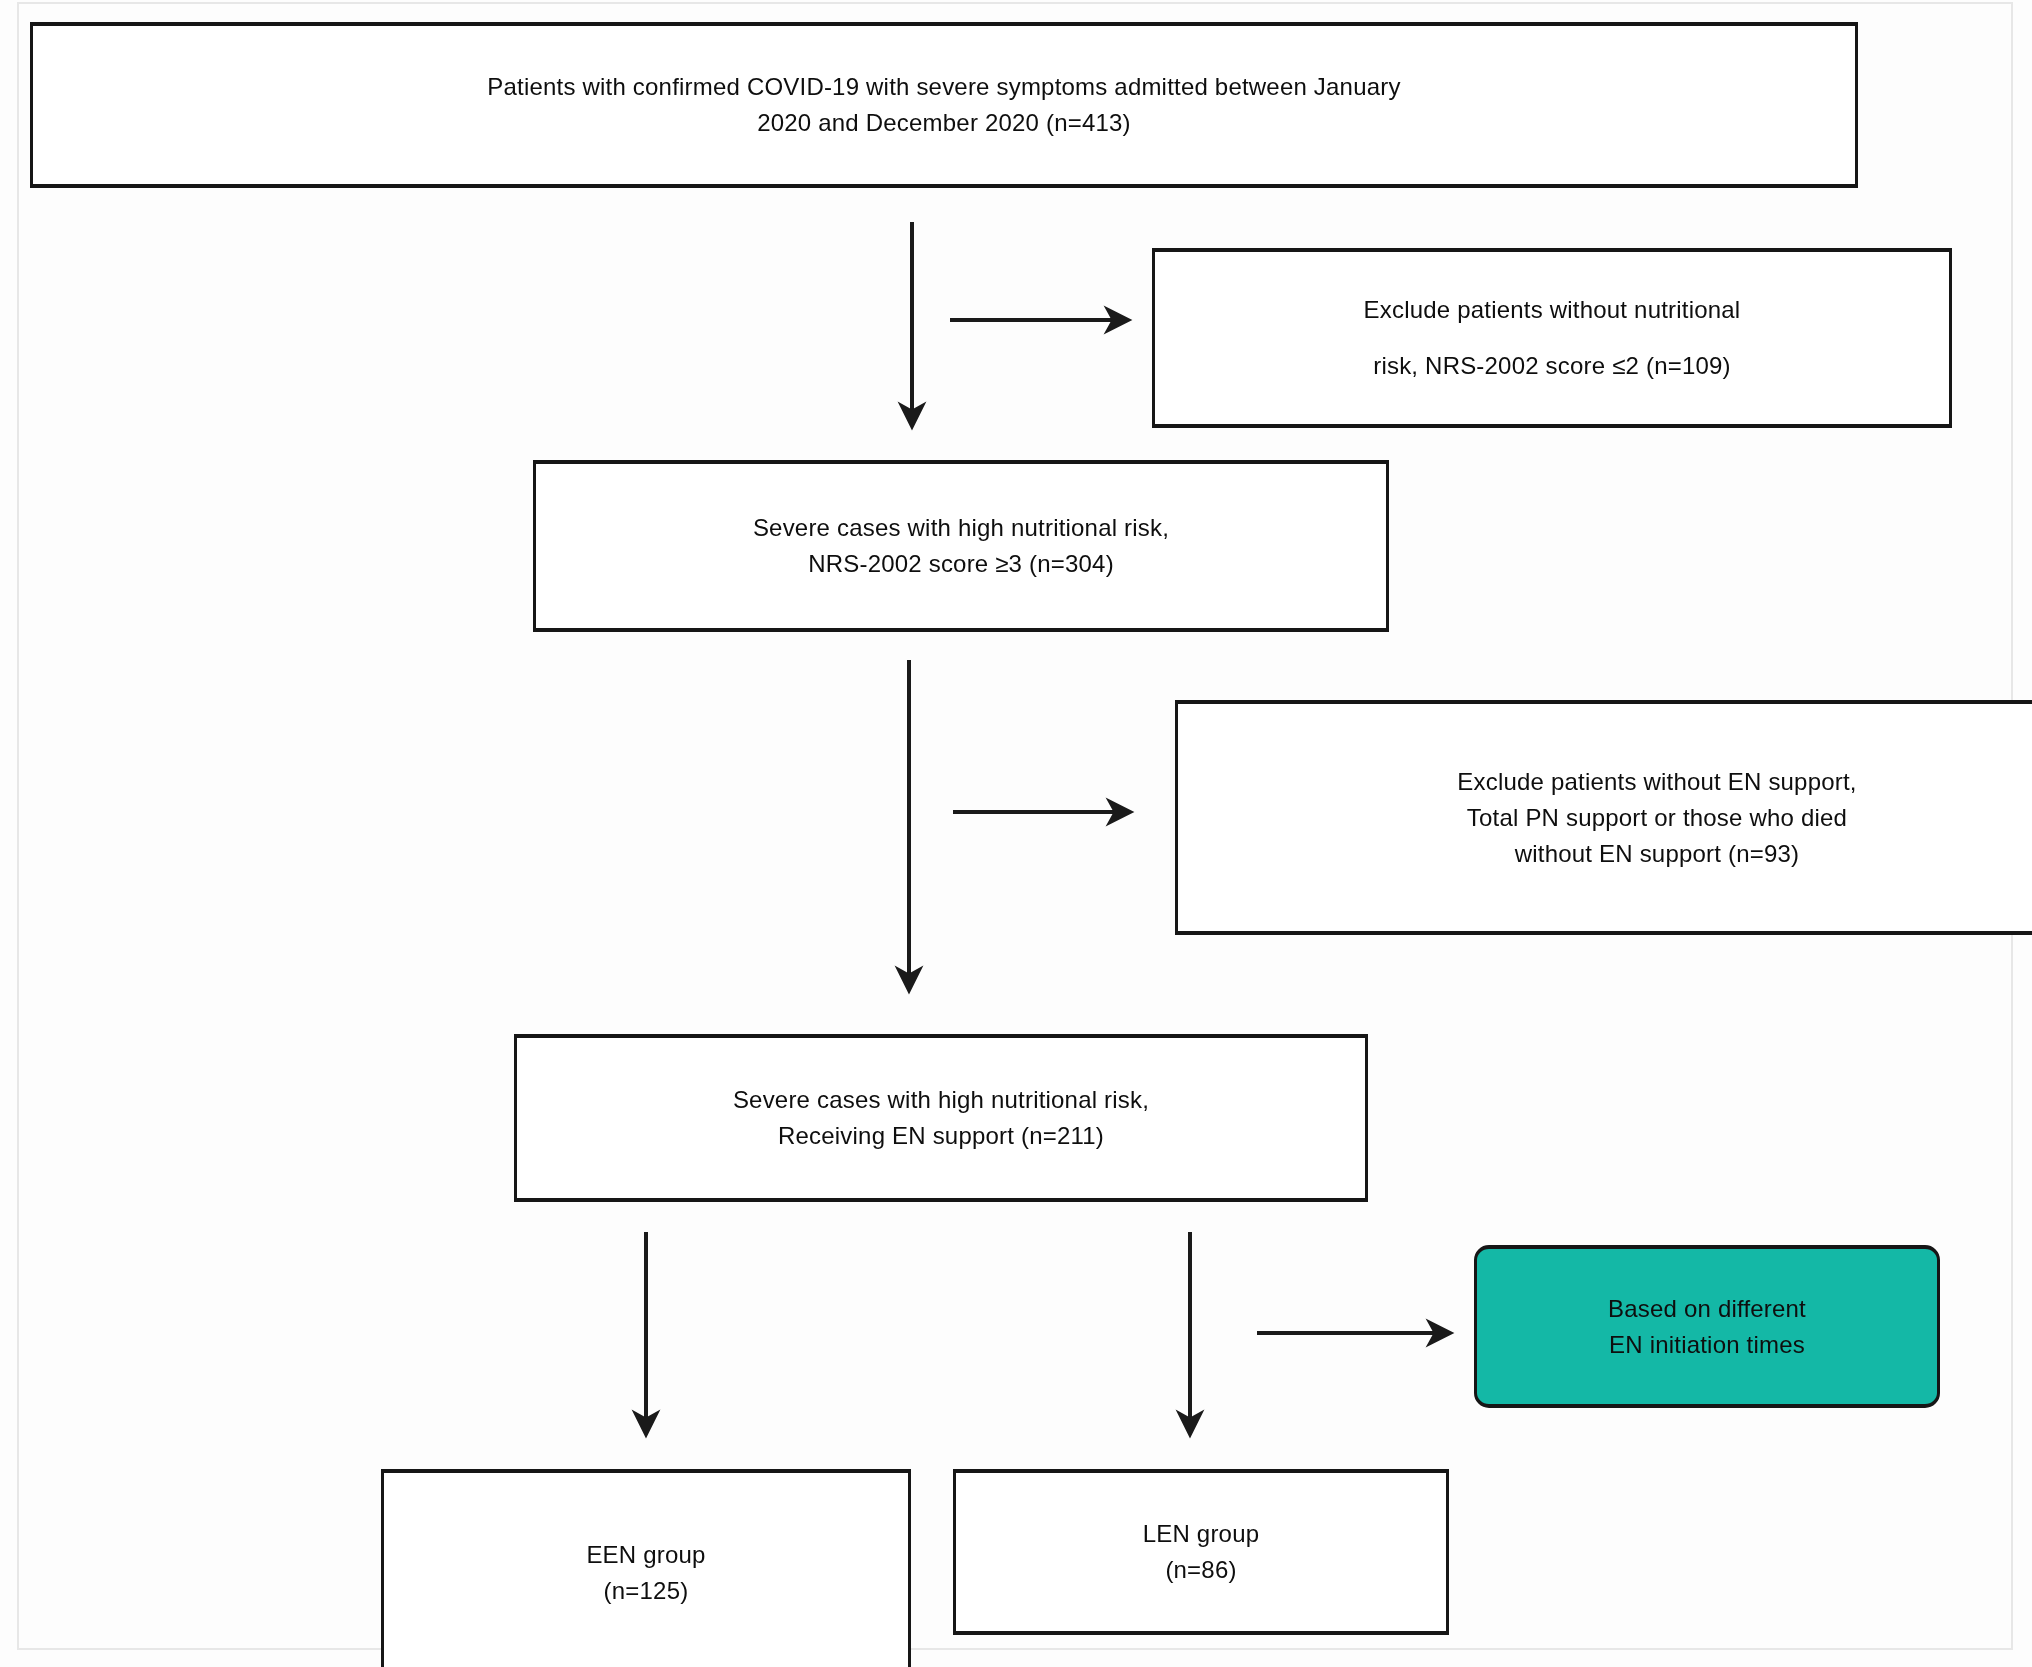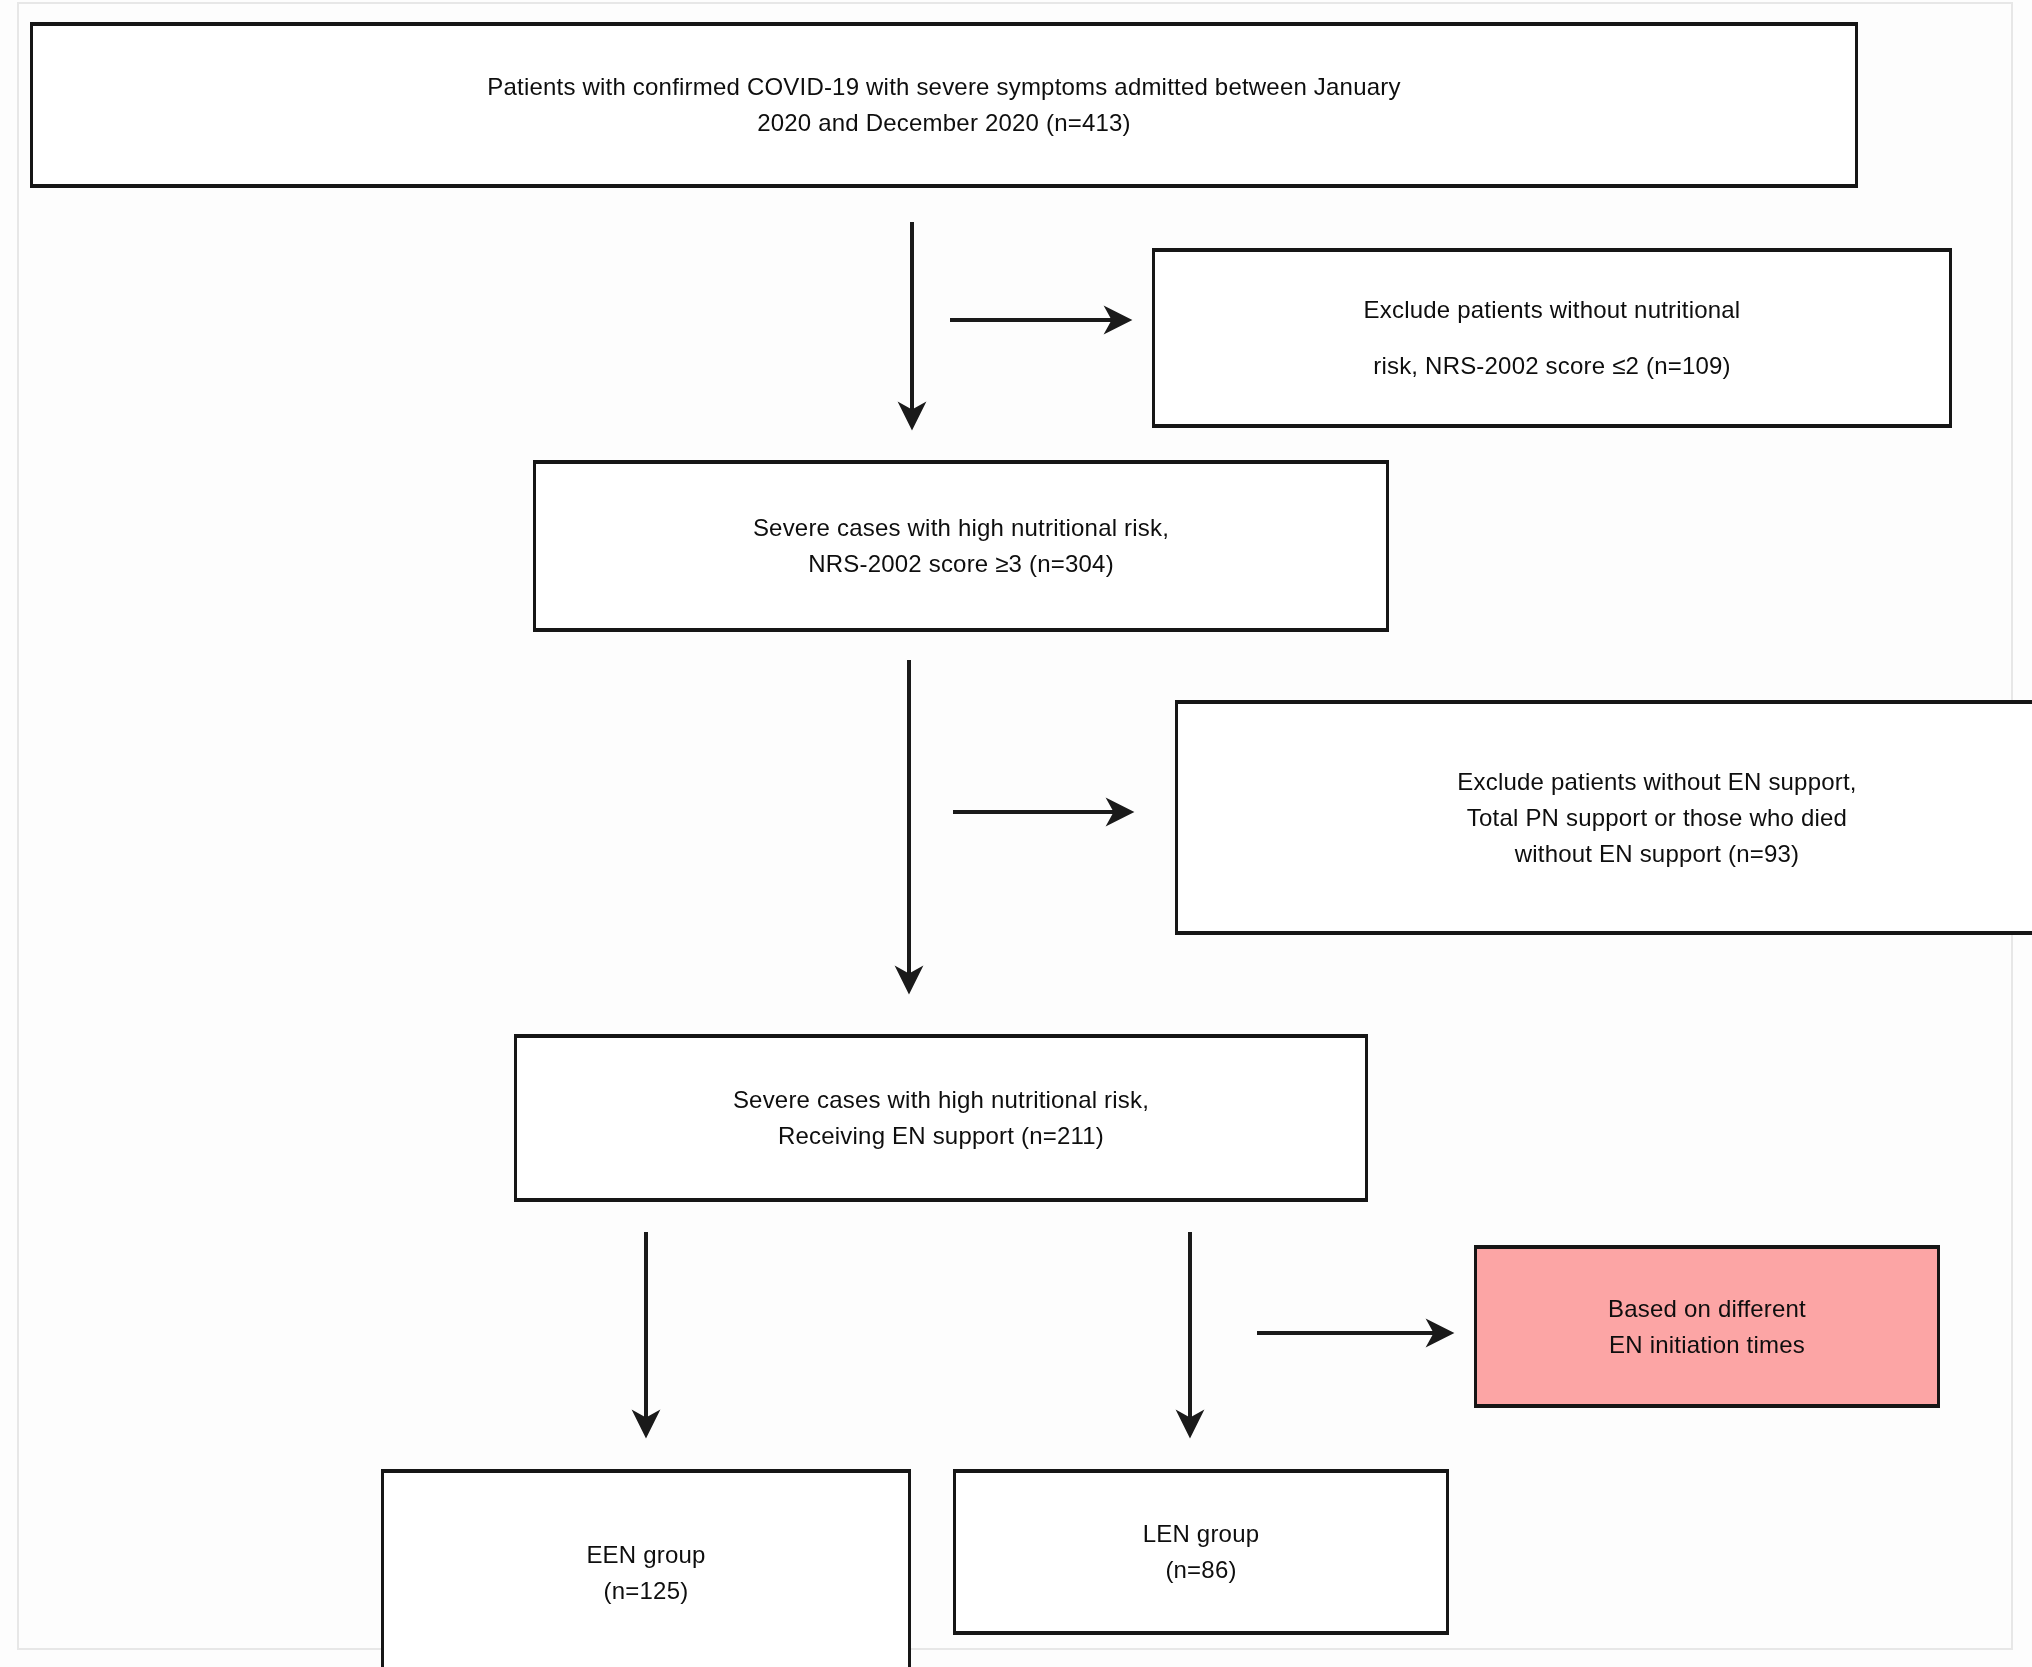--- a/index.html
+++ b/index.html
@@ -36,21 +36,21 @@
     flex-direction: column;
     justify-content: center;
     align-items: center;
     text-align: center;
     font-size: 24px;
     line-height: 1.5;
     color: #0e0e0e;
     letter-spacing: 0.2px;
   }
   .box .ln { white-space: nowrap; }
-  .note { background: #fca5a5; }
+  .note { background: #14b8a6; border-radius: 15px; }
   svg.arrows {
     position: absolute;
     left: 0; top: 0;
     width: 2032px; height: 1667px;
     pointer-events: none;
   }
   svg.arrows line {
     stroke: #1a1a1a;
     stroke-width: 4;
   }

